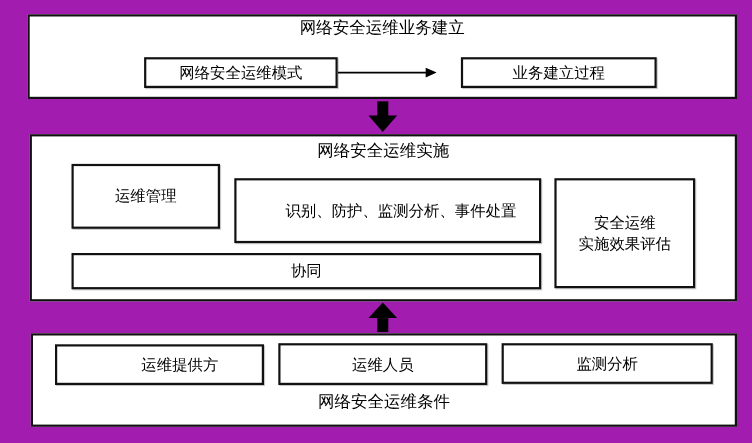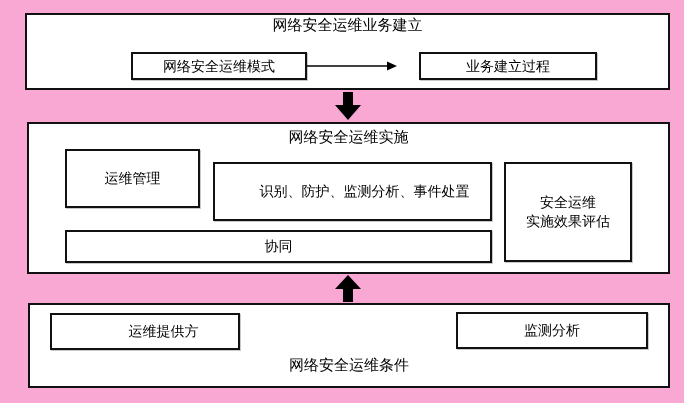--- a/index.html
+++ b/index.html
@@ -4,21 +4,21 @@
 <style>
   html, body {
     margin: 0;
     padding: 0;
     background: #ffffff;
   }
   #canvas {
     position: relative;
     width: 684px;
     height: 403px;
-    background: #f9a8d4;
+    background: #a21caf;
     font-family: "Liberation Sans", sans-serif;
     color: #000000;
     overflow: hidden;
   }
   .section {
     position: absolute;
     box-sizing: border-box;
     border: 2px solid #111111;
     background: #ffffff;
   }
@@ -85,18 +85,19 @@
 
   <svg class="arrow" style="left:330px; top:275px;" width="36" height="27" viewBox="0 0 36 27">
     <polygon points="18,0 31,14 5,14" fill="#000000"></polygon>
     <rect x="13" y="13" width="10" height="14" fill="#000000"></rect>
   </svg>
 
   <div class="section" style="left:28px; top:303px; width:642px; height:85px;"></div>
 
   <div class="node" style="left:50px; top:313px; width:190px; height:37px;padding-left:37px;">运维提供方</div>
 
+  <div class="node" style="left:253px; top:312px; width:190px; height:38px;">运维人员</div>
 
   <div class="node" style="left:456px; top:312px; width:192px; height:37px;">监测分析</div>
 
   <div class="sec-title" style="left:28px; top:356px; width:642px;">网络安全运维条件</div>
 
 </div>
 
 </body></html>

